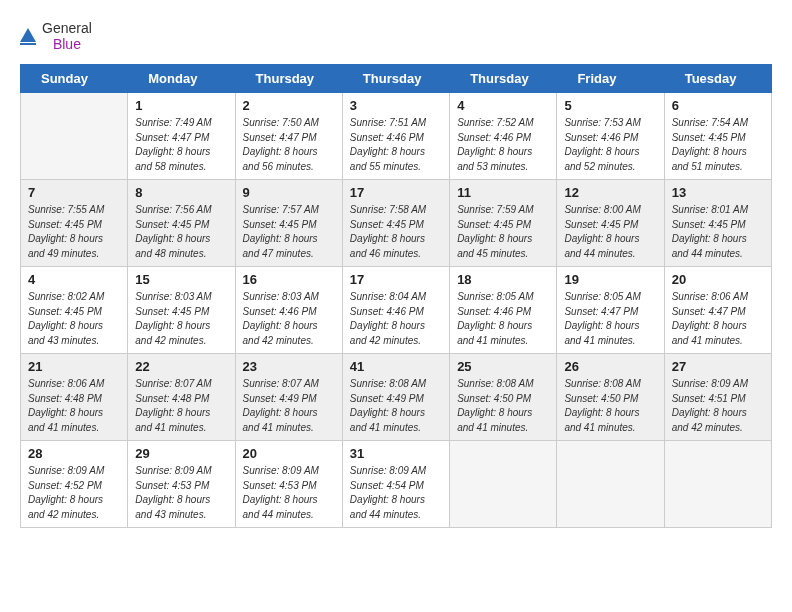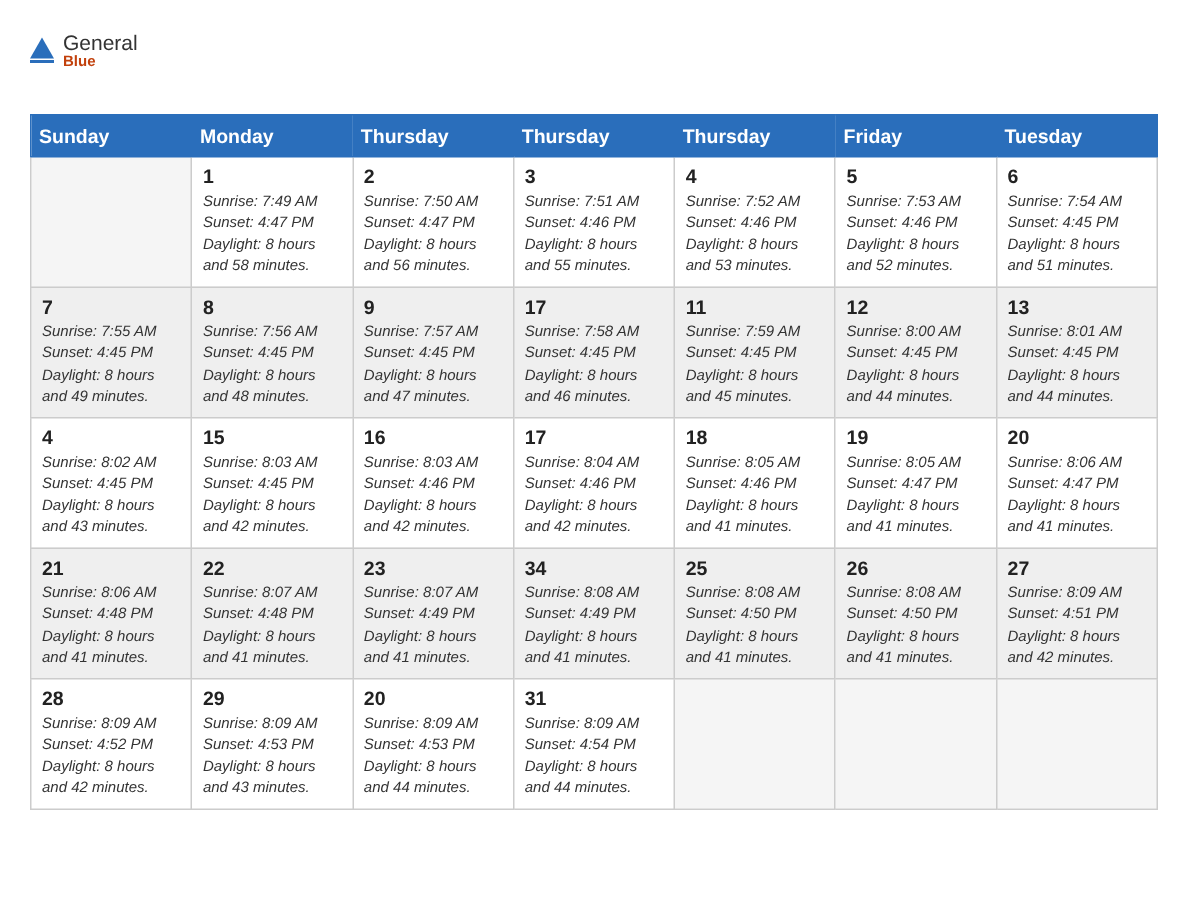--- a/index.html
+++ b/index.html
@@ -35,21 +35,21 @@
     }
     .calendar {
       width: 100%;
       border-collapse: collapse;
       border: 1px solid #ccc;
     }
     .calendar th {
       background-color: #2a6ebb;
       color: #fff;
       text-align: left;
-      padding: 6px 5px;
+      padding: 6px 20px;
       font-size: 13px;
       border: 1px solid #2a6ebb;
     }
     .calendar td {
       vertical-align: top;
       padding: 5px 7px;
       border: 1px solid #ccc;
       width: calc(100% / 7);
       min-height: 80px;
       font-size: 11px;
@@ -95,30 +95,30 @@
       </div>
     </div>
   </div>
   <div class="title-area">
     <div class="month-title"></div>
     <div class="location-title"></div>
   </div>
 </div>
 
 <style>
-  .header-area { margin-bottom: 28px; }
+  .header-area { margin-bottom: 12px; text-align: center; }
   .logo { align-items: flex-start !important; }
   .logo-wrap {
     display: flex;
     align-items: center;
     gap: 2px;
   }
   .logo-words { display: flex; flex-direction: column; line-height:1.15; }
   .lg { font-size:14px; color:#333; }
-  .lb { font-size:10px; color:#c2410c; font-weight:bold; }
+  .lb { font-size:14px; color:#a21caf; font-weight:normal; }
 </style>
 
 <table class="calendar">
   <thead>
     <tr>
     <th>Sunday</th>
         <th>Monday</th>
         <th>Thursday</th>
         <th>Thursday</th>
         <th>Thursday</th>
@@ -221,21 +221,21 @@
         </td>
         <td>
           <span class="day-number">22</span>
           <div class="day-info">Sunrise: 8:07 AM<br>Sunset: 4:48 PM<br>Daylight: 8 hours<br>and 41 minutes.</div>
         </td>
         <td>
           <span class="day-number">23</span>
           <div class="day-info">Sunrise: 8:07 AM<br>Sunset: 4:49 PM<br>Daylight: 8 hours<br>and 41 minutes.</div>
         </td>
         <td>
-          <span class="day-number">34</span>
+          <span class="day-number">41</span>
           <div class="day-info">Sunrise: 8:08 AM<br>Sunset: 4:49 PM<br>Daylight: 8 hours<br>and 41 minutes.</div>
         </td>
         <td>
           <span class="day-number">25</span>
           <div class="day-info">Sunrise: 8:08 AM<br>Sunset: 4:50 PM<br>Daylight: 8 hours<br>and 41 minutes.</div>
         </td>
         <td>
           <span class="day-number">26</span>
           <div class="day-info">Sunrise: 8:08 AM<br>Sunset: 4:50 PM<br>Daylight: 8 hours<br>and 41 minutes.</div>
         </td>

